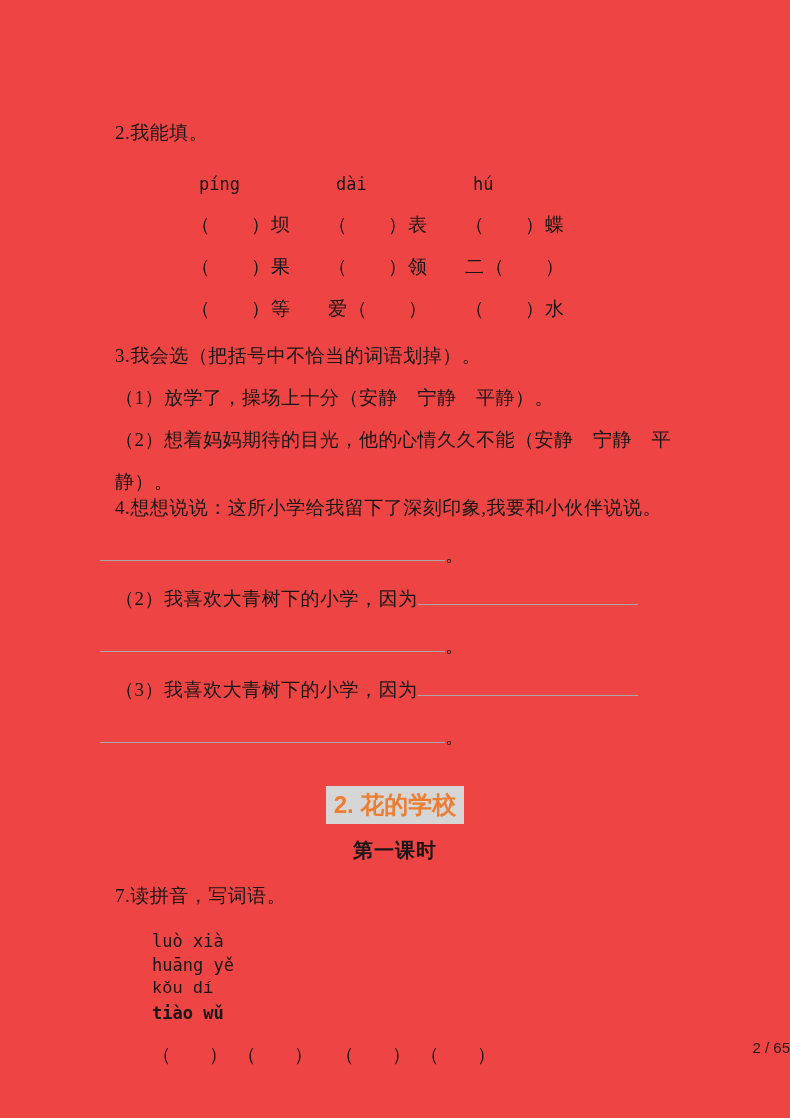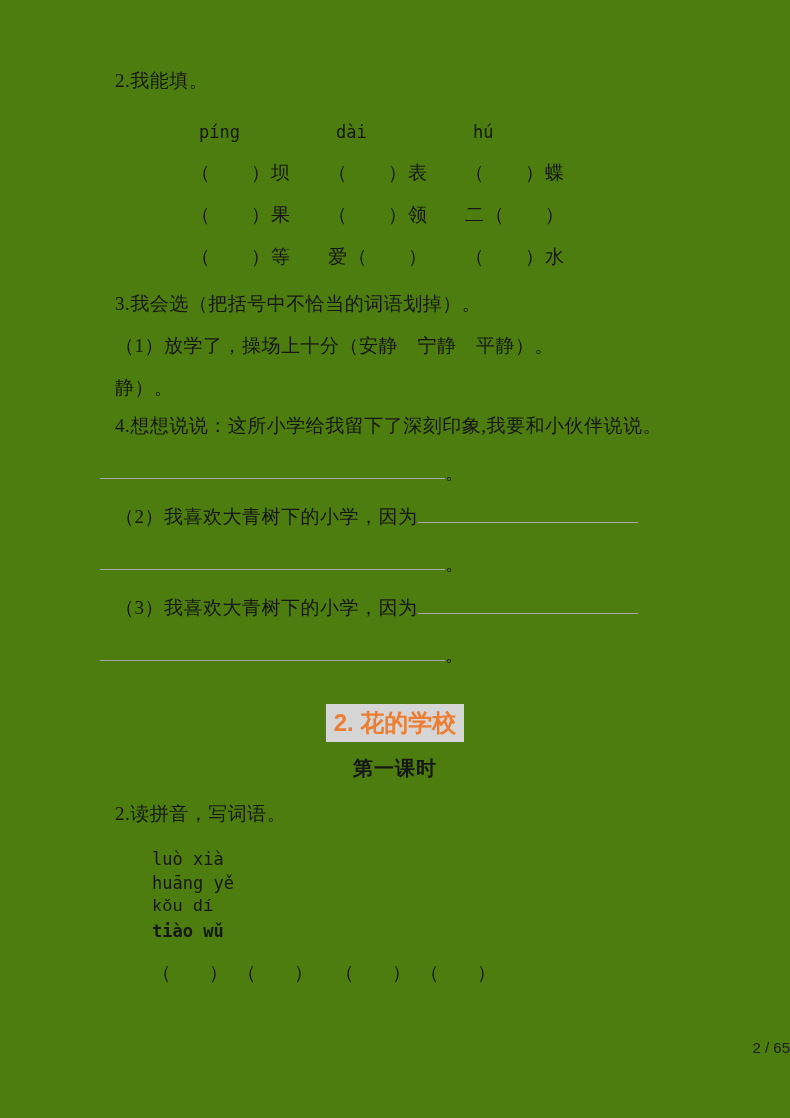--- a/index.html
+++ b/index.html
@@ -1,21 +1,21 @@
 <!DOCTYPE html>
 <html><head>
 <meta charset="utf-8">
 <style>
   html,body { margin:0; padding:0; background:#ffffff; }
   .page {
     position:relative;
     width:790px; height:1118px;
-    background:#4d7c0f;
+    background:#ef4444;
     box-sizing:border-box;
-    padding:68px 115px 0 115px;
+    padding:120px 115px 0 115px;
     font-family:"Liberation Serif","DejaVu Serif",serif;
     color:#161616;
     overflow:hidden;
   }
   .ln { font-size:19px; line-height:26px; margin-top:16px; letter-spacing:0.5px; white-space:nowrap; }
   .ln.first { margin-top:0; }
 
   
   .fill-grid { margin-left:76px; }
   .px-row { display:flex; margin-top:26px; font-family:"DejaVu Sans Mono","Liberation Mono",monospace; font-size:17px; line-height:24px; }
@@ -72,38 +72,39 @@
     </div>
     <div class="fill-row">
       <span class="fill-cell">（　　）等</span>
       <span class="fill-cell">爱（　　）</span>
       <span class="fill-cell">（　　）水</span>
     </div>
   </div>
 
   <div class="ln" style="margin-top:21px">3.我会选（把括号中不恰当的词语划掉）。</div>
   <div class="ln">（1）放学了，操场上十分（安静　宁静　平静）。</div>
+  <div class="ln">（2）想着妈妈期待的目光，他的心情久久不能（安静　宁静　平</div>
   <div class="ln">静）。</div>
 
-  <div class="ln" style="margin-top:12px">4.想想说说：这所小学给我留下了深刻印象,我要和小伙伴说说。</div>
+  <div class="ln" style="margin-top:0">4.想想说说：这所小学给我留下了深刻印象,我要和小伙伴说说。</div>
 
   <div class="ln blank-line"><span class="blank2"></span><span>。</span></div>
 
   <div class="ln"><span>（2）我喜欢大青树下的小学，因为</span><span class="blank1"></span></div>
   <div class="ln blank-line"><span class="blank2"></span><span>。</span></div>
 
   <div class="ln"><span>（3）我喜欢大青树下的小学，因为</span><span class="blank1"></span></div>
   <div class="ln blank-line"><span class="blank2"></span><span>。</span></div>
 
   <div class="section-title-wrap">
     <span class="section-title" id="sectionTitle" style="color: rgb(237, 125, 49); background-color: rgb(214, 214, 214);">2. 花的学校</span>
   </div>
   <div class="section-subtitle">第一课时</div>
 
-  <div class="ln" style="margin-top:20px">2.读拼音，写词语。</div>
+  <div class="ln" style="margin-top:20px">7.读拼音，写词语。</div>
 
   <div class="px-row2">
     <span class="px2-c0">luò xià</span>
     <span class="px2-c1">huāng yě</span>
     <span class="px2-c2">kǒu dí</span>
     <span class="px2-c3">tiào wǔ</span>
   </div>
   <div class="paren-row">
     <span class="pr-c0">（　　）</span>
     <span class="pr-c1">（　　）</span>

